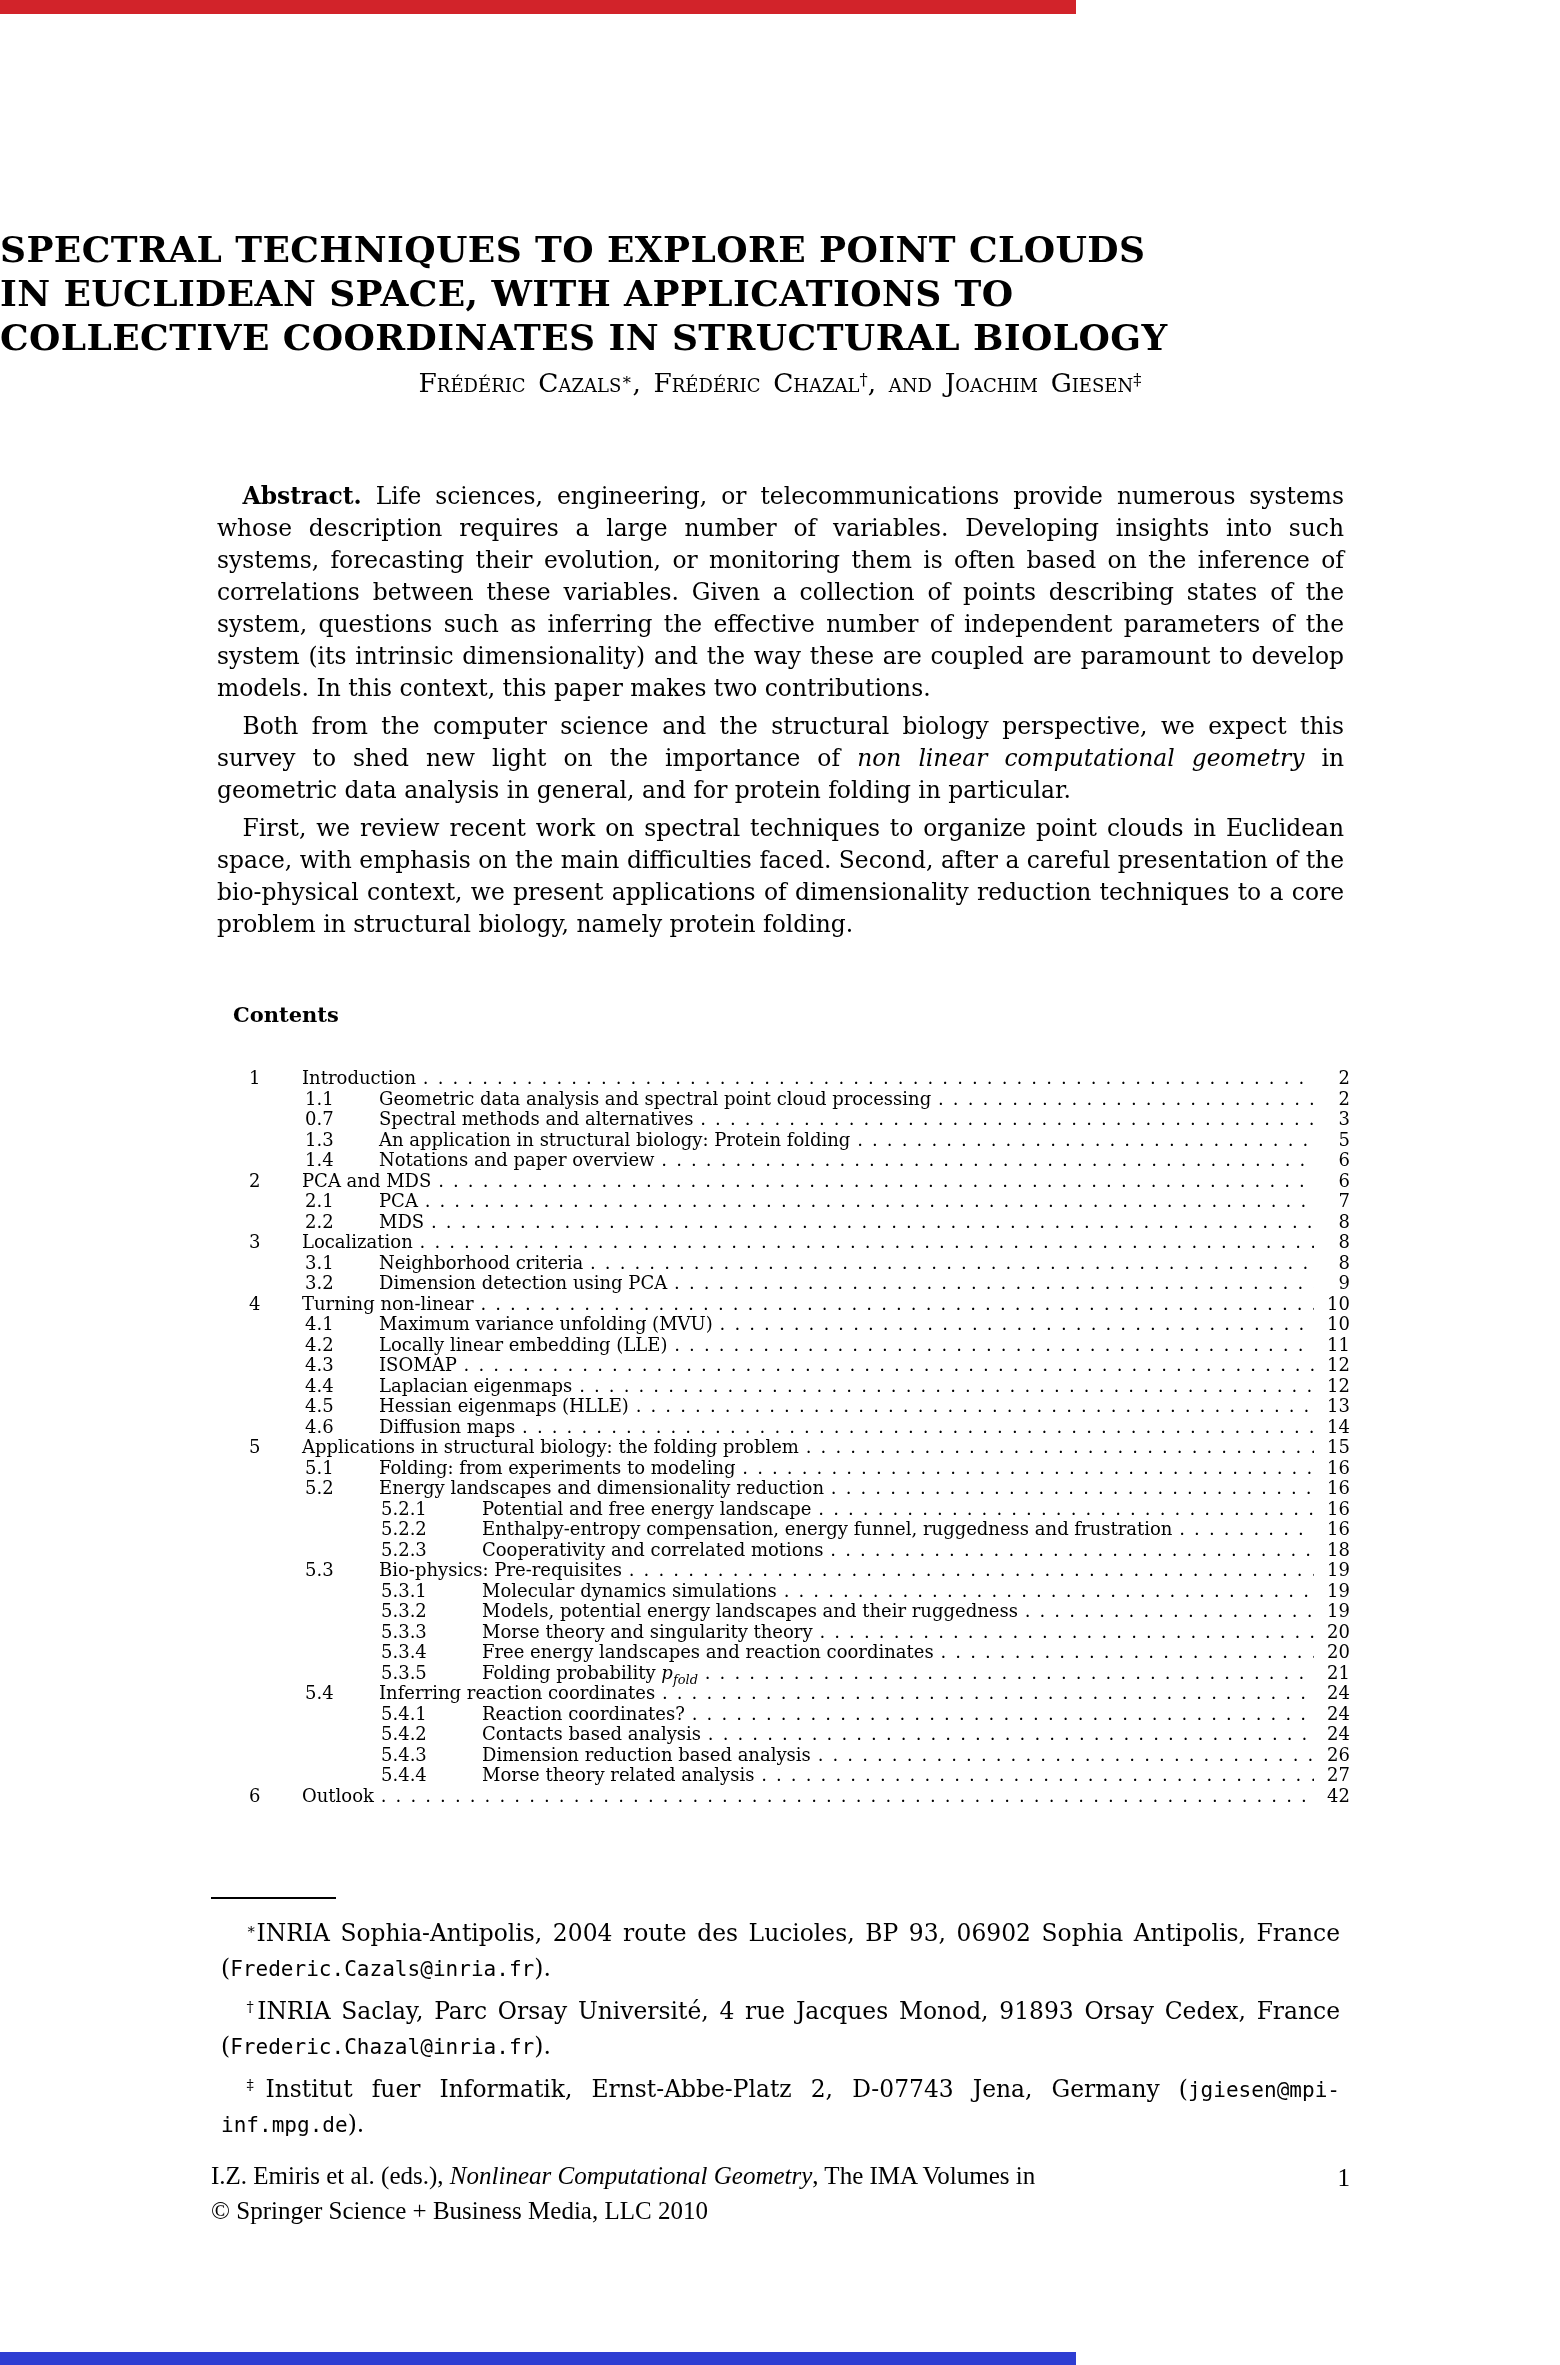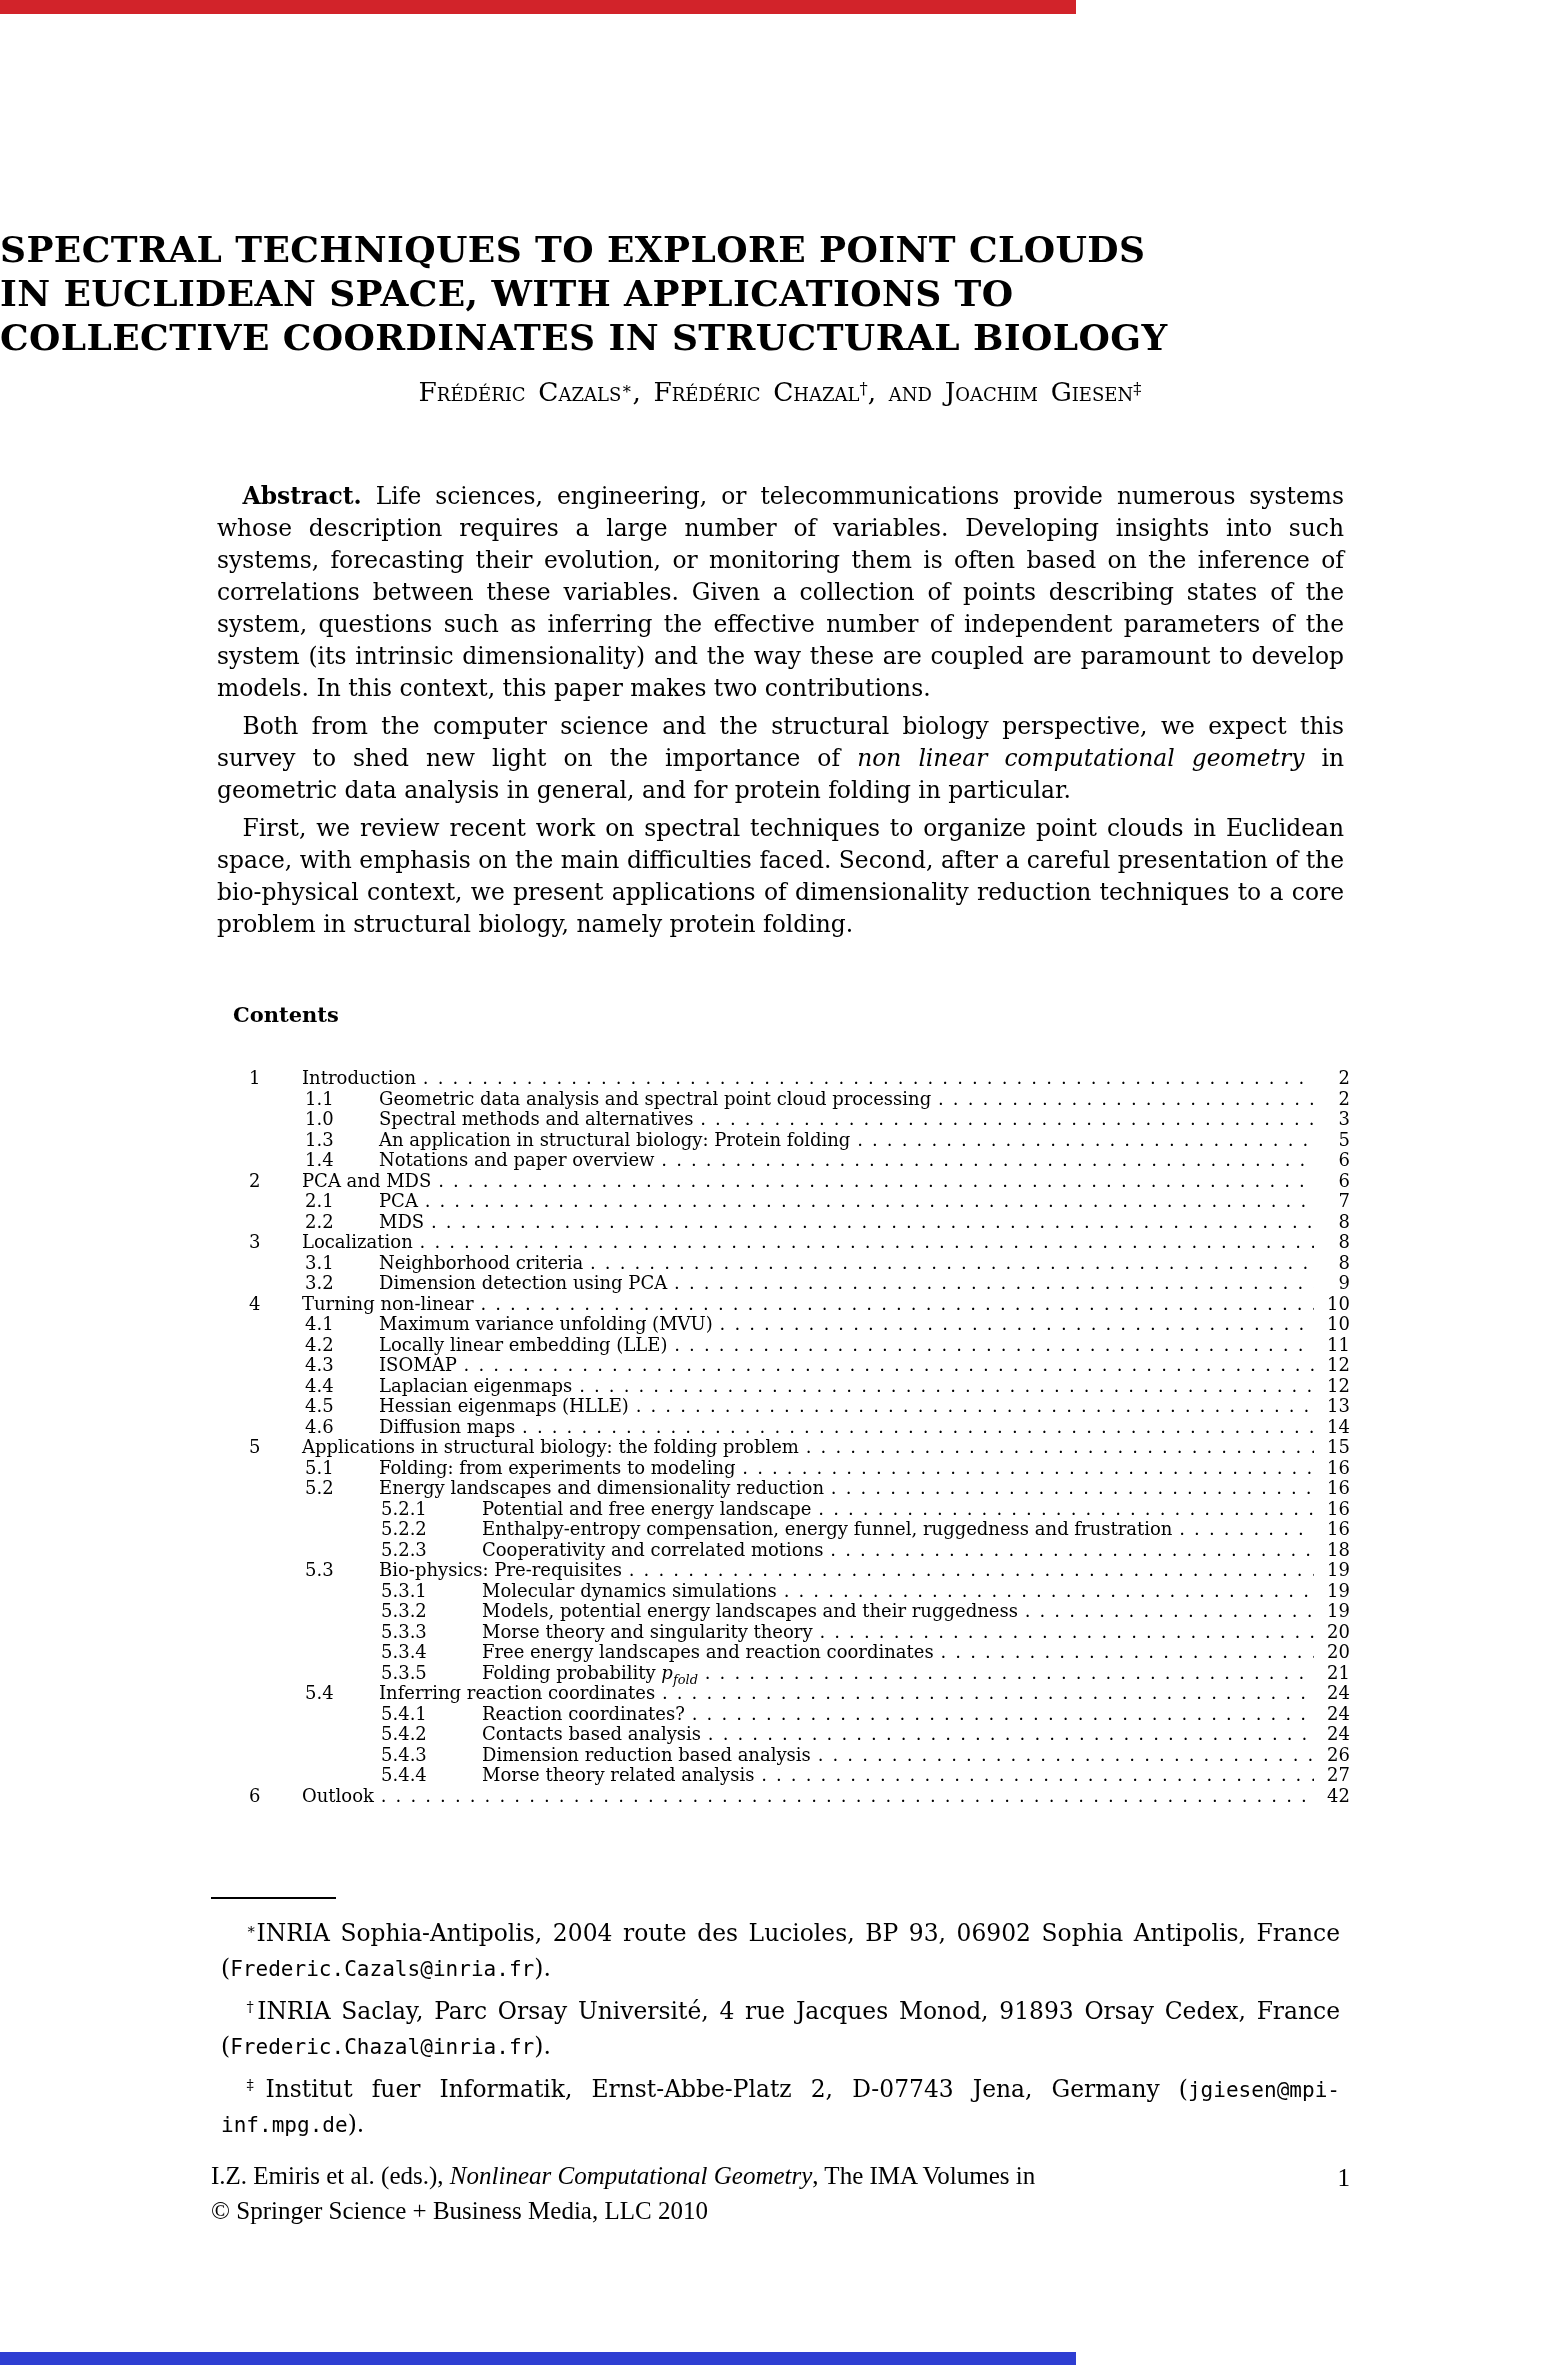--- a/index.html
+++ b/index.html
@@ -6,21 +6,21 @@
   .page{position:relative;width:1560px;height:2366px;background:#ffffff;
         font-family:"DejaVu Serif",serif;color:#000;overflow:hidden;}
 
   .accent-bar{position:absolute;left:0;}
   .accent-bar.top{top:0;height:13.6px;width:1076px;}
   .accent-bar.bottom{bottom:0;height:13.6px;width:1076px;}
 
   .title-block{position:absolute;top:227px;left:0;width:100%;
                font-weight:bold;font-size:36px;line-height:44px;letter-spacing:0.4px;}
 
-  .authors{position:absolute;top:376px;left:0;width:100%;text-align:center;
+  .authors{position:absolute;top:367px;left:0;width:100%;text-align:center;
            font-variant:small-caps;font-size:26.4px;word-spacing:4.3px;}
   .authors sup{font-size:0.62em;position:relative;top:-0.45em;vertical-align:baseline;}
 
   .abstract{position:absolute;top:474px;left:211px;width:1139px;
             font-size:23.4px;line-height:32px;text-align:justify;}
   .abstract p{margin:6px;text-indent:25.6px;}
 
   .contents-heading{position:absolute;top:1002px;left:233px;
                     font-weight:bold;font-size:21px;}
 
@@ -81,21 +81,21 @@
         <span class="toc-dots">. . . . . . . . . . . . . . . . . . . . . . . . . . . . . . . . . . . . . . . . . . . . . . . . . . . . . . . . . . . . . . . . . . . . . . . . . . . . . . . . . . . . . . . . . . . . . . . . . . . . . . . . . . . . . . . . . . . . . . . . . . . . . . . . . . . . . . . . . . . . . . . . . . . . . . . . . . . . . . . . </span>
         <span class="toc-page">2</span>
       </div>
       <div class="toc-row lvl2">
         <span class="toc-num">1.1</span>
         <span class="toc-title">Geometric data analysis and spectral point cloud processing</span>
         <span class="toc-dots">. . . . . . . . . . . . . . . . . . . . . . . . . . . . . . . . . . . . . . . . . . . . . . . . . . . . . . . . . . . . . . . . . . . . . . . . . . . . . . . . . . . . . . . . . . . . . . . . . . . . . . . . . . . . . . . . . . . . . . . . . . . . . . . . . . . . . . . . . . . . . . . . . . . . . . . . . . . . . . . . </span>
         <span class="toc-page">2</span>
       </div>
       <div class="toc-row lvl2">
-        <span class="toc-num">1.0</span>
+        <span class="toc-num">0.7</span>
         <span class="toc-title">Spectral methods and alternatives</span>
         <span class="toc-dots">. . . . . . . . . . . . . . . . . . . . . . . . . . . . . . . . . . . . . . . . . . . . . . . . . . . . . . . . . . . . . . . . . . . . . . . . . . . . . . . . . . . . . . . . . . . . . . . . . . . . . . . . . . . . . . . . . . . . . . . . . . . . . . . . . . . . . . . . . . . . . . . . . . . . . . . . . . . . . . . . </span>
         <span class="toc-page">3</span>
       </div>
       <div class="toc-row lvl2">
         <span class="toc-num">1.3</span>
         <span class="toc-title">An application in structural biology: Protein folding</span>
         <span class="toc-dots">. . . . . . . . . . . . . . . . . . . . . . . . . . . . . . . . . . . . . . . . . . . . . . . . . . . . . . . . . . . . . . . . . . . . . . . . . . . . . . . . . . . . . . . . . . . . . . . . . . . . . . . . . . . . . . . . . . . . . . . . . . . . . . . . . . . . . . . . . . . . . . . . . . . . . . . . . . . . . . . . </span>
         <span class="toc-page">5</span>
       </div>

